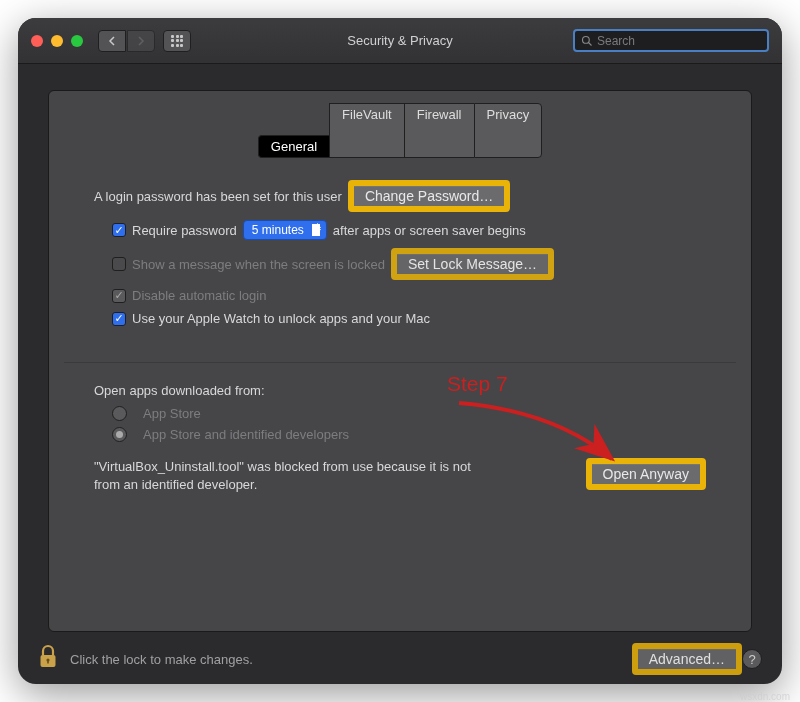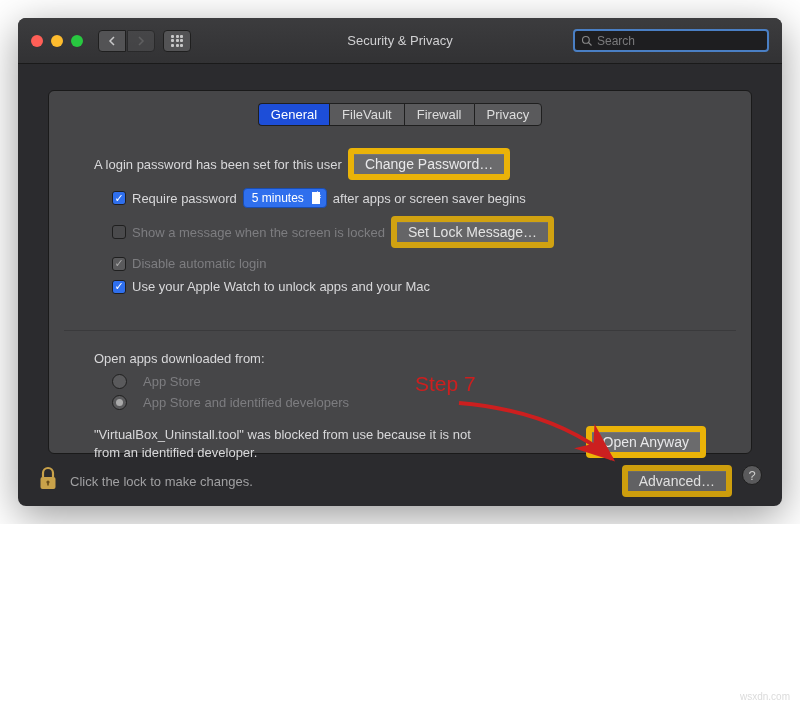--- a/index.html
+++ b/index.html
@@ -1,21 +1,21 @@
 <!DOCTYPE html>
 <html><head>
   <meta charset="utf-8">
   <style>
     * { box-sizing: border-box; margin: 0; padding: 0; font-family: -apple-system, BlinkMacSystemFont, "Helvetica Neue", Arial, sans-serif; }
     body { background: #fff; padding: 18px; }
     .window {
       width: 764px;
-      height: 488px;
+      height: 666px;
       background: #2b2b2e;
-      border-radius: 8px;
+      border-radius: 18px;
       box-shadow: 0 10px 40px rgba(0,0,0,0.4);
       overflow: hidden;
       position: relative;
     }
     .titlebar {
       height: 46px;
       background: linear-gradient(#3c3c3e, #323234);
       border-bottom: 1px solid #1a1a1a;
       display: flex;
       align-items: center;
@@ -50,21 +50,21 @@
     .search-box input { flex:1; background: transparent; border:none; outline:none; color:#ccc; font-size: 12px; }
     .search-box input::placeholder { color: #7a7a7c; }
 
     .content { position: absolute; top: 72px; left: 30px; right: 30px; bottom: 52px; background: #464648; border-radius: 6px; border: 1px solid #1a1a1a; }
     .tabs { display: flex; justify-content: center; margin-top: 12px; }
     .tab {
       padding: 3px 12px; font-size: 13px; color: #ddd; background: #5a5a5c; border: 1px solid #1f1f1f; border-right:none; cursor:pointer;
     }
     .tab:first-child { border-radius: 4px 0 0 4px; }
     .tab:last-child { border-radius: 0 4px 4px 0; border-right:1px solid #1f1f1f; }
-    .tab.active { background: #1d4ed8; color: #fff; }
+    .tab.active { background: #000000; color: #fff; margin-top: 32px; }
 
     .section { padding: 22px 45px 10px 45px; }
     .row { display: flex; align-items: center; gap: 6px; margin-bottom: 8px; font-size: 13px; color: #d8d8da; }
     .row.indent { padding-left: 18px; }
     .text-dim { color: #7d7d80; }
 
     .btn {
       background: #6b6b6d; color: #e8e8ea; border: 6px solid #eab308; border-radius: 4px; padding: 2px 11px; font-size: 14px; cursor:pointer;
       box-shadow: inset 0 1px 0 rgba(255,255,255,0.08);
     }
@@ -94,21 +94,21 @@
     .radio.selected::after { content:""; position:absolute; top:3px; left:3px; width:7px; height:7px; border-radius:50%; background:#aaa;}
 
     .blocked-row { display:flex; gap: 16px; align-items: flex-start; margin-top: 16px; padding-left: 0;}
     .blocked-text { font-size: 13px; color: #d8d8da; line-height: 1.4; max-width: 390px;}
 
     .footer {
       position: absolute; bottom: 0; left: 0; right: 0; height: 50px; display:flex; align-items:center; padding: 0 20px; gap: 12px;
     }
     .lock-icon svg { width: 20px; height: 26px; }
     .footer-text { color: #a0a0a2; font-size: 13px; text-align: right; }
-    .footer-right { margin-left: auto; display:flex; align-items:flex-start; gap: 10px;}
+    .footer-right { margin-left: auto; display:flex; align-items:center; }
     .help-btn { width: 20px; height: 20px; border-radius:50%; background:#5a5a5c; color:#ccc; display:flex; align-items:center; justify-content:center; font-size:13px; border:1px solid #1f1f1f;}
 
     .annotation {
       position: absolute; color: #cc1f1f; font-size: 21px; font-weight: 400; pointer-events: none;
     }
     .arrow-svg { position:absolute; pointer-events:none;}
     .watermark {
       position: absolute; bottom: 0; right: 10px; font-size: 10px; color: #ccc; opacity: 0.7;
     }
   </style>
@@ -216,21 +216,21 @@
           <div class="radio selected"></div>
           <span>App Store and identified developers</span>
         </div>
       </div>
       <div class="blocked-row">
         <div class="blocked-text">"VirtualBox_Uninstall.tool" was blocked from use because it is not from an identified developer.</div>
         <button class="btn" style="margin-left:auto;">Open Anyway</button>
       </div>
     </div>
 
-    <div class="annotation" style="top:281px; left:366px;">Step 7</div>
+    <div class="annotation" style="top:281px; left:398px;">Step 7</div>
     <svg class="arrow-svg" style="top:300px; left:395px;" width="190" height="90">
       <defs>
         <marker id="ah" markerWidth="12" markerHeight="12" refX="9" refY="4" orient="auto">
           <path d="M0,0 L10,4 L0,8 L3,4 Z" fill="#cc1f1f"></path>
         </marker>
       </defs>
       <path d="M15,12 Q110,20 168,68" stroke="#cc1f1f" stroke-width="4" fill="none" marker-end="url(#ah)"></path>
     </svg>
   </div>
 

